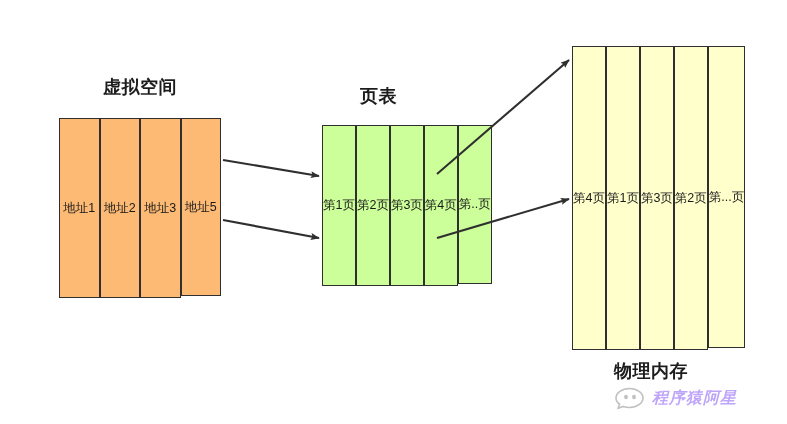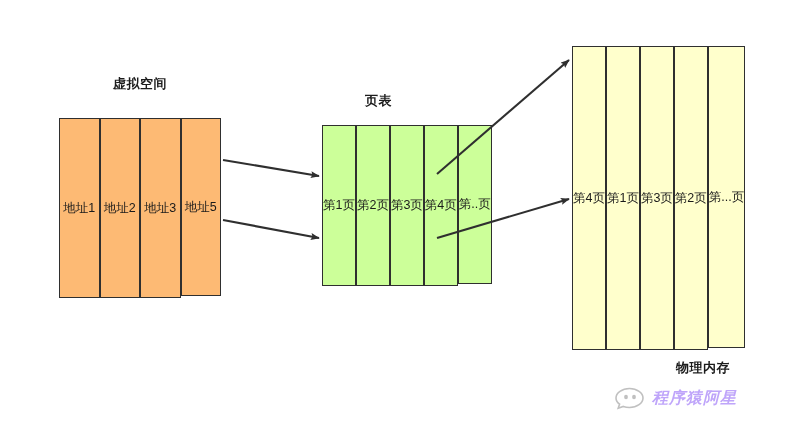--- a/index.html
+++ b/index.html
@@ -19,30 +19,30 @@
   #canvas {
     position: absolute;
     inset: 0;
     width: 787px;
     height: 424px;
   }
 
   
   .col-title {
     position: absolute;
-    font-size: 13px;
+    font-size: 18px;
     font-weight: bold;
     color: #1c1c1c;
     text-align: center;
     white-space: nowrap;
     letter-spacing: 0.5px;
   }
   #title-virtual  { left: 59px;  top: 75px;  width: 162px; }
-  #title-pagetable{ left: 322px; top: 92px;  width: 113px; }
-  #title-physical { left: 572px; top: 359px; width: 158px; text-align: right; }
+  #title-pagetable{ left: 322px; top: 84px;  width: 113px; }
+  #title-physical { left: 572px; top: 359px; width: 158px; }
 
   
   .stack {
     position: absolute;
     box-sizing: border-box;
     display: flex;
     flex-direction: row;
   }
   .cell {
     box-sizing: border-box;

